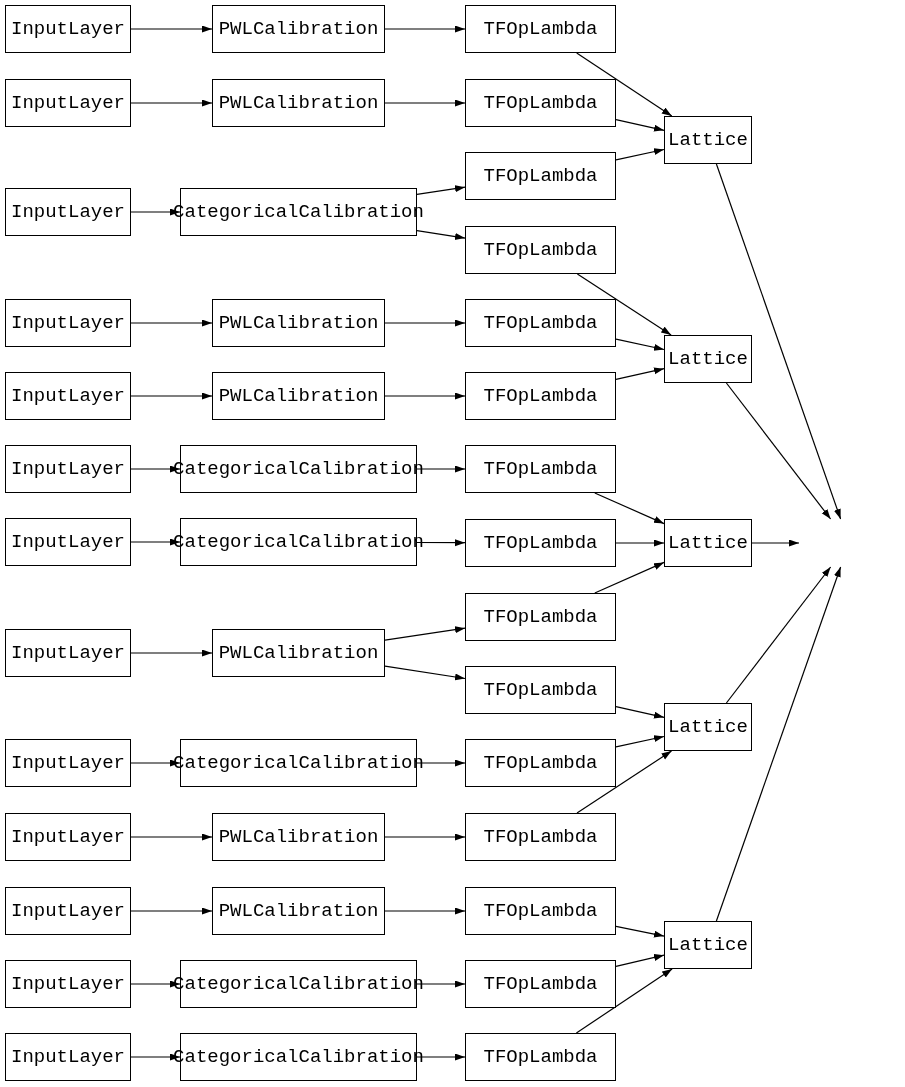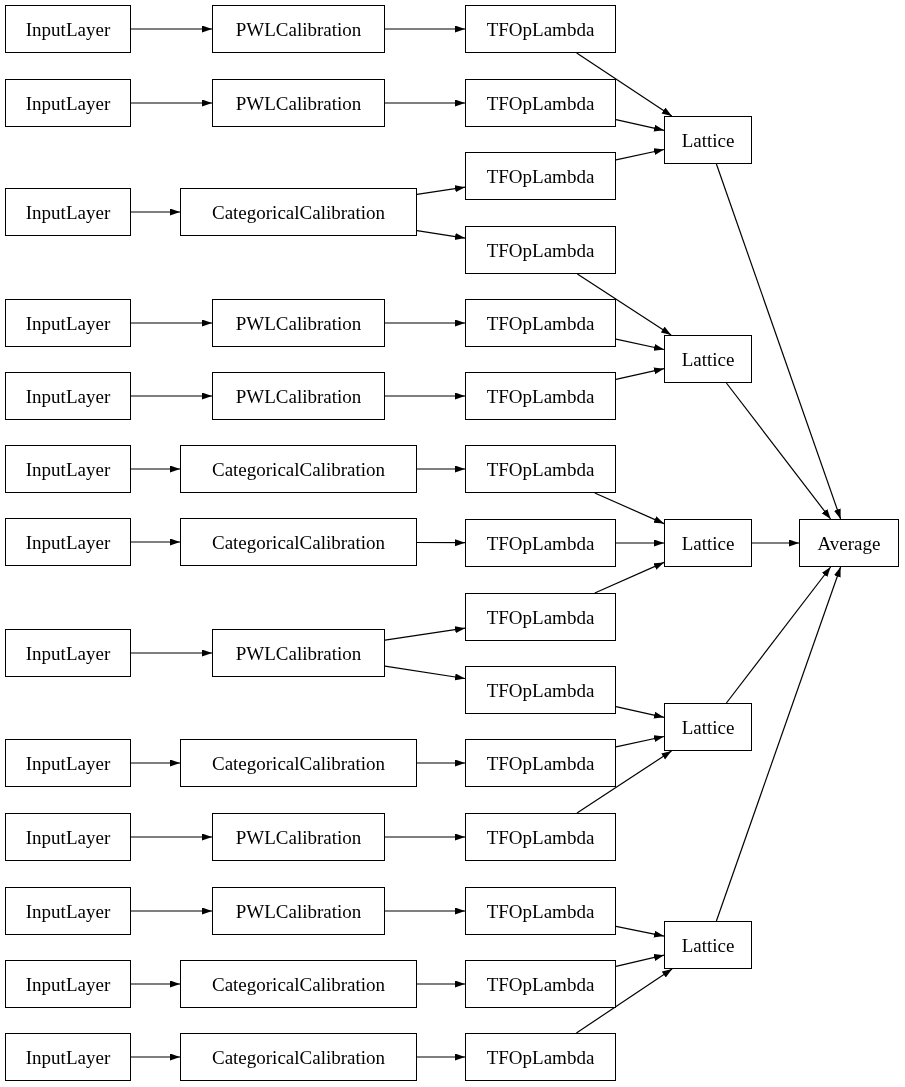--- a/index.html
+++ b/index.html
@@ -1,21 +1,21 @@
 <!DOCTYPE html>
 <html><head>
 <meta charset="utf-8">
 <style>
   html, body { margin: 0; padding: 0; background: #ffffff; }
   #stage {
     position: relative;
     width: 905px;
     height: 1087px;
     background: #ffffff;
-    font-family: Liberation Serif, serif;
+    font-family: Liberation Mono, monospace;
     overflow: hidden;
     text-align: right;
   }
   #edges {
     position: absolute;
     left: 0; top: 0;
     pointer-events: none;
   }
   .node {
     position: absolute;
@@ -223,16 +223,13 @@
     </div>
     <div class="node" style="left: 664px; top: 519px; width: 88px; height: 48px; background: rgb(255, 255, 255); border-color: rgb(0, 0, 0);">
       <span class="node-label" style="color: rgb(0, 0, 0);">Lattice</span>
     </div>
     <div class="node" style="left: 664px; top: 703px; width: 88px; height: 48px; background: rgb(255, 255, 255); border-color: rgb(0, 0, 0);">
       <span class="node-label" style="color: rgb(0, 0, 0);">Lattice</span>
     </div>
     <div class="node" style="left: 664px; top: 921px; width: 88px; height: 48px; background: rgb(255, 255, 255); border-color: rgb(0, 0, 0);">
       <span class="node-label" style="color: rgb(0, 0, 0);">Lattice</span>
     </div>
-    <div class="node" style="left: 799px; top: 519px; width: 100px; height: 48px; background: rgb(255, 255, 255); border-color: rgb(0, 0, 0);">
-      <span class="node-label" style="color: rgb(0, 0, 0);">Average</span>
-    </div>
   </div>
 
 </body></html>

